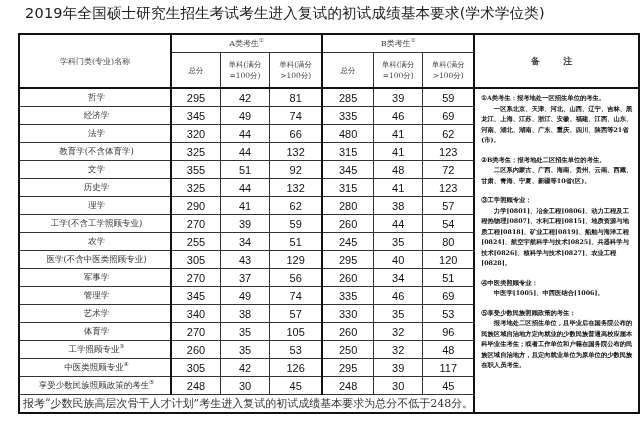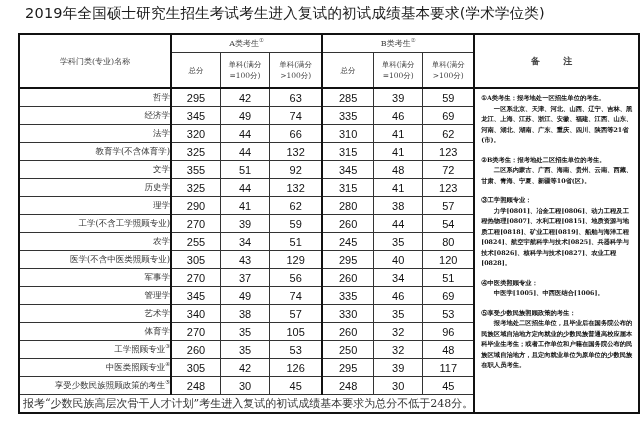--- a/index.html
+++ b/index.html
@@ -6,21 +6,21 @@
     body { width:640px; height:431px; position:relative; overflow:hidden; font-family:"DejaVu Sans", sans-serif; color:#1a1a1a; }
     .title { position:absolute; left:0; top:4px; width:570px; text-align:center; font-size:14.5px; letter-spacing:0.2px; color:#1a1a1a; white-space:nowrap; }
     table.grid { position:absolute; left:18px; top:33px; border-collapse:collapse; table-layout:fixed; border:2px solid #111; }
     table.grid td { border:1px solid #333; padding:0; overflow:hidden; white-space:nowrap; }
     .hdr { font-family:"DejaVu Serif", serif; color:#444; text-align:center; }
     .hdr-top { height:17px; font-size:8px; }
     .hdr-sub { height:34px; font-size:7.5px; line-height:11px; }
     .hdr-name { font-size:8px; }
     .hdr-notes { font-size:9px; font-weight:bold; letter-spacing:10px;border-radius:12px; }
     sup { font-size:5.5px; vertical-align:super; line-height:0; }
-    .name { font-family:"DejaVu Serif", serif; font-size:8.5px; color:#333; padding-left:3px !important; text-align:right; height:17px; }
+    .name { font-family:"DejaVu Serif", serif; font-size:8.5px; color:#333; padding-left:3px !important; text-align:center; height:17px; }
     .num { font-family:"Liberation Sans", sans-serif; font-size:11px; text-align:center; color:#111; }
     .thickL { border-left:2px solid #111 !important; }
     .thickB { border-bottom:2px solid #111 !important;margin-top:32px; }
     .notes { vertical-align:top; padding:4px 4px 0 6px !important; font-family:"DejaVu Serif", serif; font-size:6.3px; line-height:10.5px; color:#111; white-space:normal !important; font-weight:bold; }
     .notes p { margin:0 0 9px 0; }
     .notes .head { display:block; }
     .notes .indent { text-indent:2em; display:block; }
     .footer { font-family:"DejaVu Serif", serif; font-size:11px; color:#333; padding-left:3px !important; height:17px; text-align:left; }
   </style>
 </head>
@@ -51,21 +51,21 @@
       <td class="hdr hdr-sub thickB"><span>单科(满分</span><br><span>=100分)</span></td>
       <td class="hdr hdr-sub thickB"><span>单科(满分</span><br><span>&gt;100分)</span></td>
       <td class="hdr hdr-sub thickL thickB">总分</td>
       <td class="hdr hdr-sub thickB"><span>单科(满分</span><br><span>=100分)</span></td>
       <td class="hdr hdr-sub thickB"><span>单科(满分</span><br><span>&gt;100分)</span></td>
     </tr>
   <tr>
     <td class="name"><span>哲学</span><sup></sup></td>
     <td class="num thickL">295</td>
     <td class="num">42</td>
-    <td class="num">63</td>
+    <td class="num">81</td>
     <td class="num thickL">285</td>
     <td class="num">39</td>
     <td class="num">59</td>
   <td class="notes thickL" rowspan="18">
           <p>
             <span class="head">①A类考生：报考地处一区招生单位的考生。</span>
             <span class="indent">一区系北京、天津、河北、山西、辽宁、吉林、黑龙江、上海、江苏、浙江、安徽、福建、江西、山东、河南、湖北、湖南、广东、重庆、四川、陕西等21省(市)。</span>
           </p>
           <p>
             <span class="head">②B类考生：报考地处二区招生单位的考生。</span>
@@ -92,21 +92,21 @@
     <td class="num">74</td>
     <td class="num thickL">335</td>
     <td class="num">46</td>
     <td class="num">69</td>
   </tr>
       <tr>
     <td class="name"><span>法学</span><sup></sup></td>
     <td class="num thickL">320</td>
     <td class="num">44</td>
     <td class="num">66</td>
-    <td class="num thickL">310</td>
+    <td class="num thickL">480</td>
     <td class="num">41</td>
     <td class="num">62</td>
   </tr>
       <tr>
     <td class="name"><span>教育学(不含体育学)</span><sup></sup></td>
     <td class="num thickL">325</td>
     <td class="num">44</td>
     <td class="num">132</td>
     <td class="num thickL">315</td>
     <td class="num">41</td>

